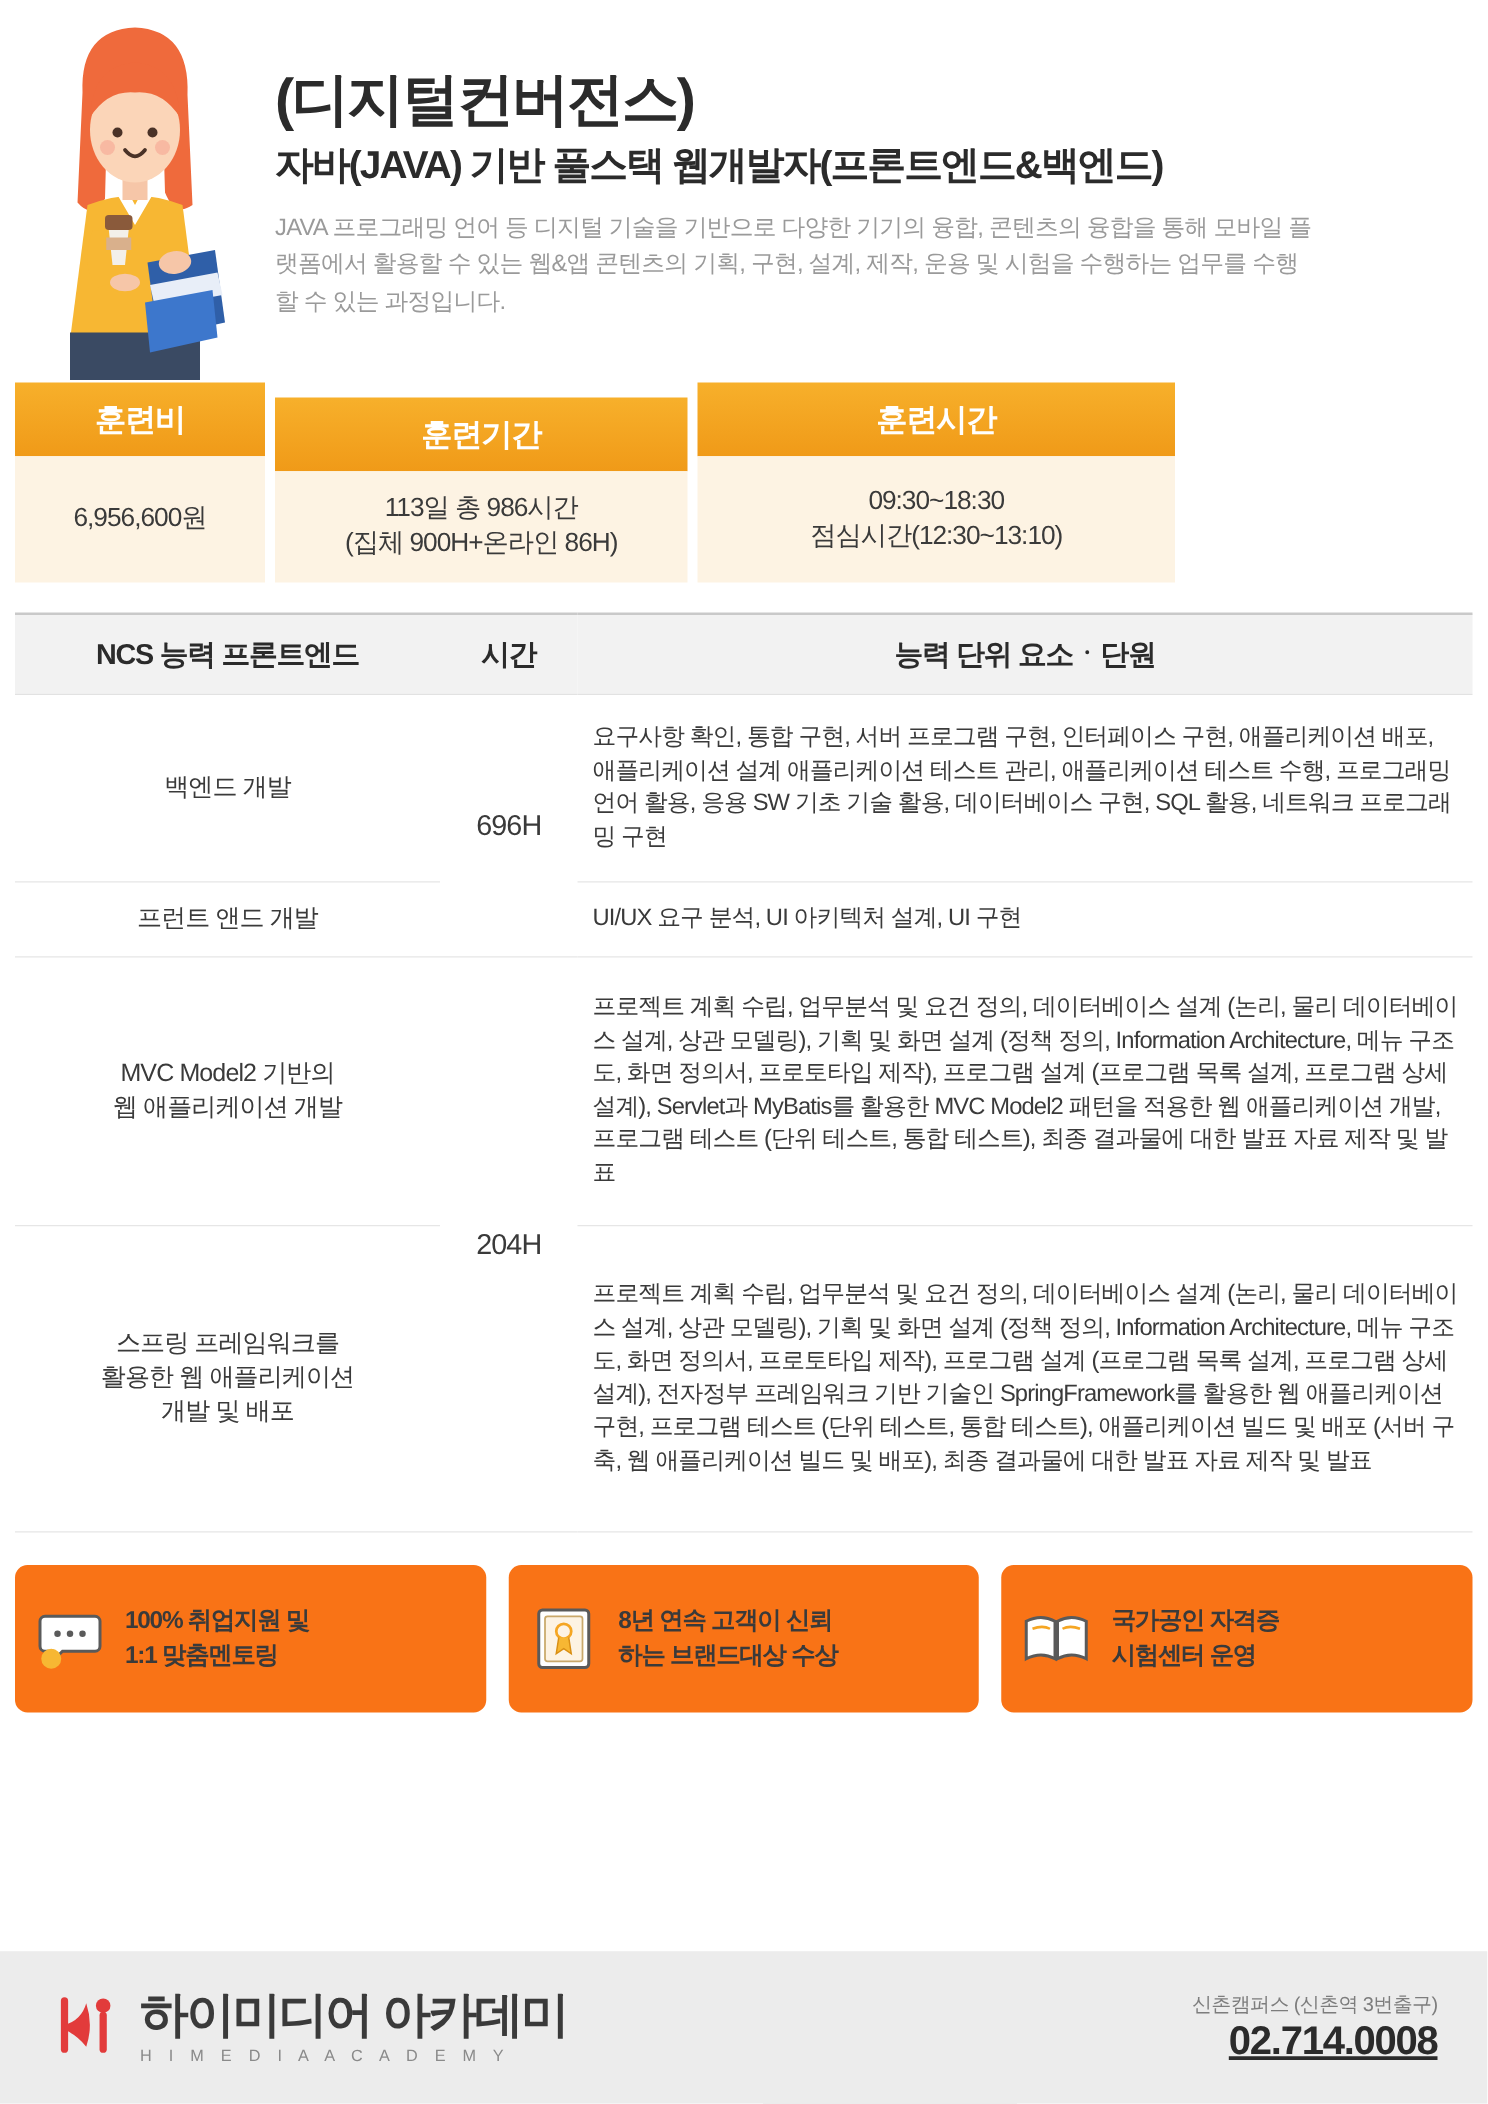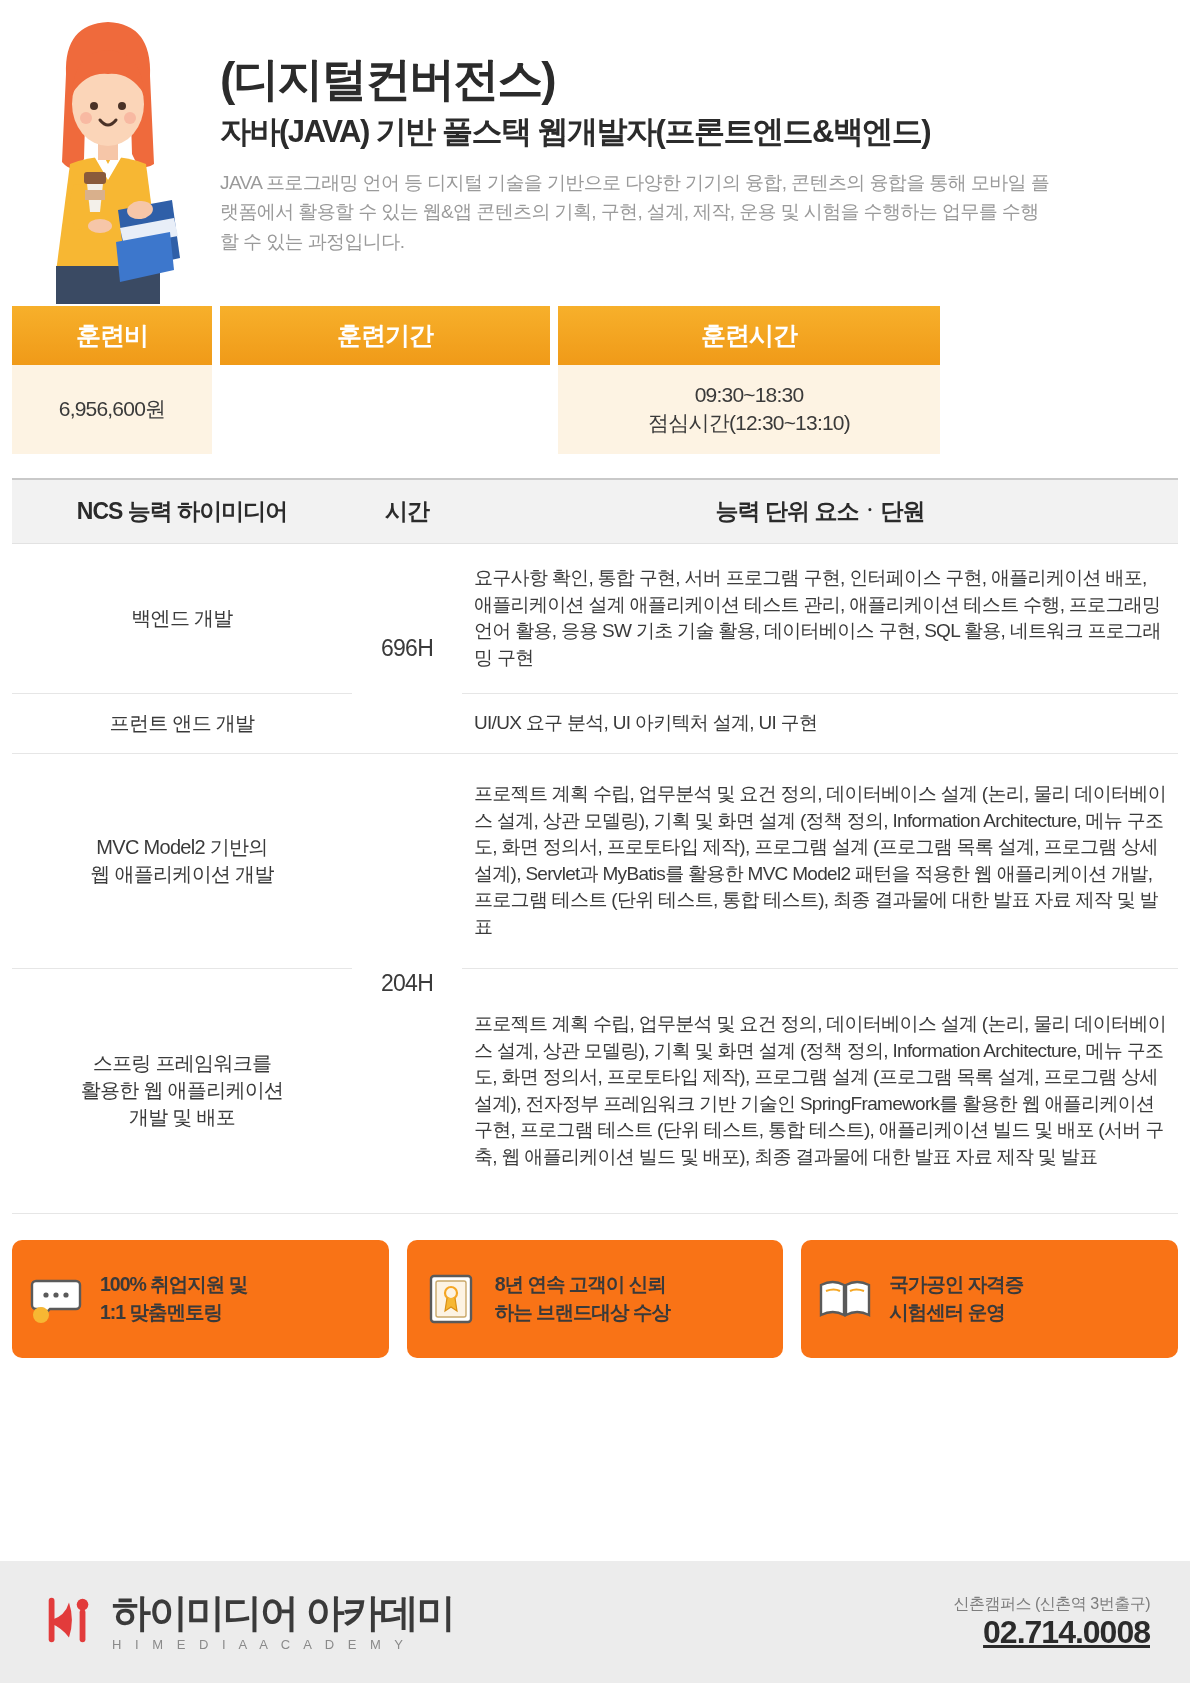--- a/index.html
+++ b/index.html
@@ -58,21 +58,21 @@
   
   .info-row {
     display: flex;
     gap: 8px;
     padding: 0 12px;
     margin-top: 6px;
   }
   .info-card { display: flex; flex-direction: column; }
   .info-card.c1 { width: 235px; }
   .info-card.c2 { width: 200px; }
-  .info-card.c3 { width: 330px; }
+  .info-card.c3 { width: 330px; margin-top: 12px; }
   .info-card.c4 { width: 382px; }
   .info-head {
     background: #f5a623;
     background: linear-gradient(#f7b02b, #f09a18);
     color: #ffffff;
     font-size: 25px;
     font-weight: bold;
     text-align: center;
     padding: 13px 0;
     letter-spacing: -1px;
@@ -233,33 +233,35 @@
   </div>
 </div>
 
 <div class="info-row">
   <div class="info-card c2">
     <div class="info-head">훈련비</div>
     <div class="info-body">6,956,600원</div>
   </div>
   <div class="info-card c3">
     <div class="info-head">훈련기간</div>
+    <div class="info-body" style="white-space:pre-line">113일 총 986시간
+(집체 900H+온라인 86H)</div>
   </div>
   <div class="info-card c4">
     <div class="info-head">훈련시간</div>
     <div class="info-body" style="white-space:pre-line">09:30~18:30
 점심시간(12:30~13:10)</div>
   </div>
 </div>
 
 <div class="table-wrap">
   <table>
     <thead>
       <tr>
-        <th class="col-name table-top-border">NCS 능력 하이미디어</th>
+        <th class="col-name table-top-border">NCS 능력 프론트엔드</th>
         <th class="col-time table-top-border">시간</th>
         <th class="table-top-border">능력 단위 요소ㆍ단원</th>
       </tr>
     </thead>
     <tbody>
       <tr style="height:150px">
         <td class="c-name" style="white-space:pre-line">백엔드 개발</td>
         <td class="c-time" rowspan="2">696H</td>
         <td class="c-desc">요구사항 확인, 통합 구현, 서버 프로그램 구현, 인터페이스 구현, 애플리케이션 배포, 애플리케이션 설계 애플리케이션 테스트 관리, 애플리케이션 테스트 수행, 프로그래밍 언어 활용, 응용 SW 기초 기술 활용, 데이터베이스 구현, SQL 활용, 네트워크 프로그래밍 구현</td>
       </tr>

